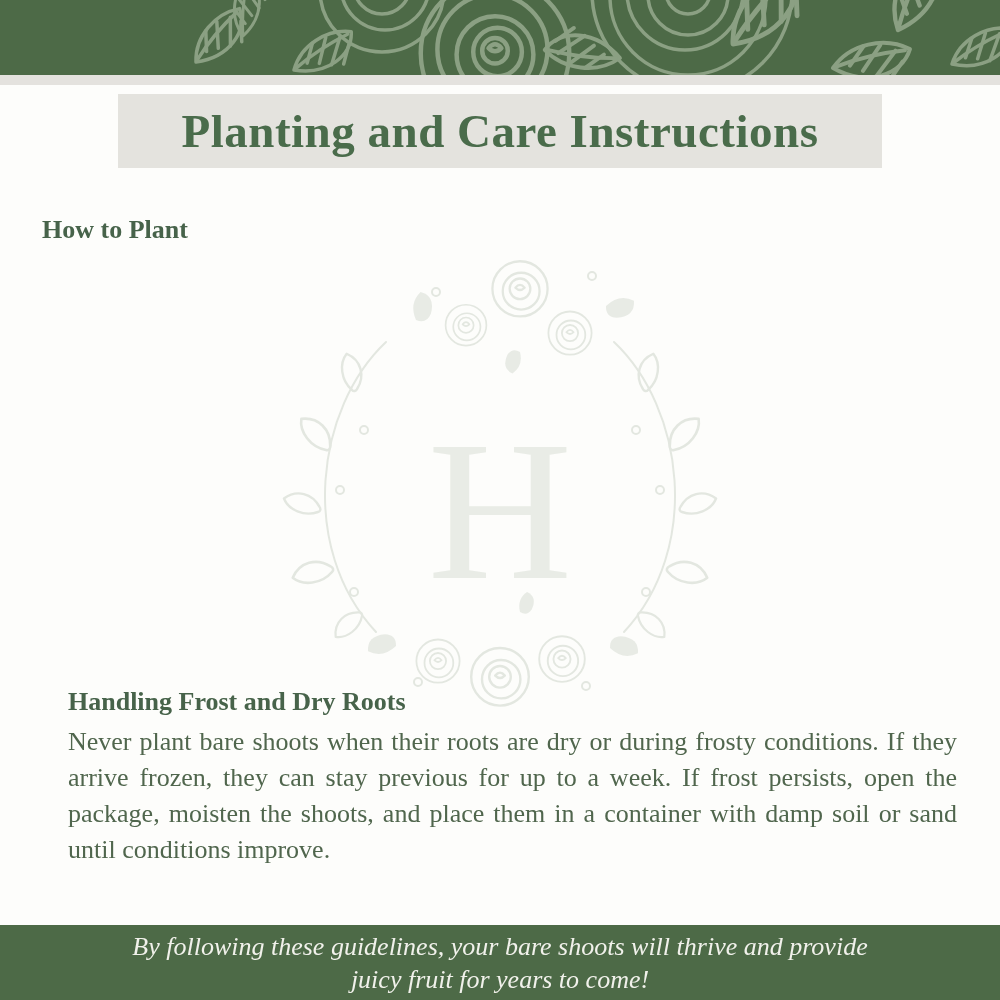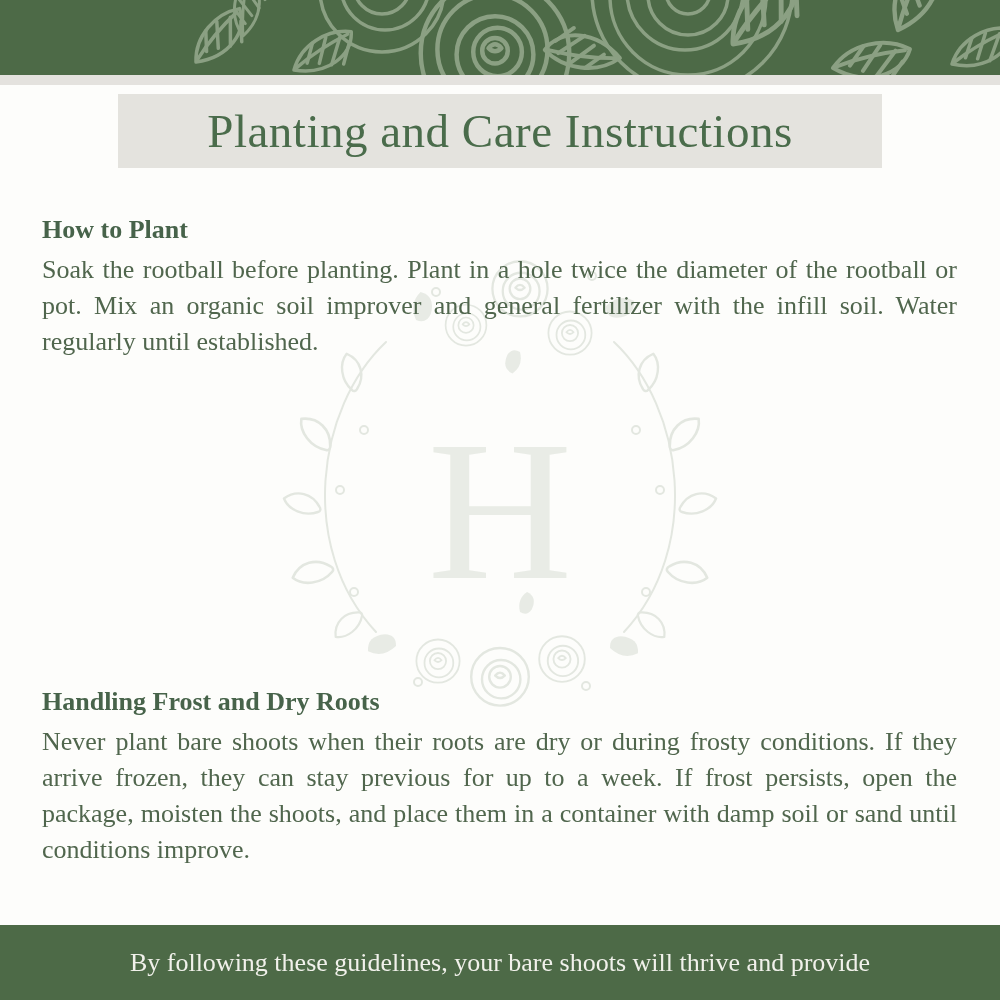--- a/index.html
+++ b/index.html
@@ -11,37 +11,37 @@
   
   .top-band{position:absolute;top:0;left:0;width:1000px;height:75px;background:#4d6a47;overflow:hidden;}
   .top-band svg{display:block;}
   .gray-strip{position:absolute;top:75px;left:0;width:1000px;height:10px;background:#e4e2de;}
   
   .title-box{
     position:absolute;top:94px;left:118px;right:118px;height:74px;
     background:#e4e3de;display:flex;align-items:center;justify-content:center;
   }
   .title-box h1{
-    margin:4px;font-size:47px;font-weight:normal;color:#4a6c4b;letter-spacing:.5px;white-space:nowrap;
+    margin:4px;font-size:47px;font-weight:bold;color:#4a6c4b;letter-spacing:.5px;white-space:nowrap;
   }
   
   .watermark{position:absolute;left:268px;top:248px;z-index:0;}
   
   .content{position:absolute;inset:0;z-index:1;}
   .section{position:absolute;left:42px;right:43px;color:#50664d;}
   .section h2{margin:0 0 6px 0;font-size:26px;line-height:32px;font-weight:bold;color:#47634a;}
   .section p{margin:0;font-size:26px;line-height:36px;text-align:justify;text-align-last:left;}
   .s1{top:214px;}
   .s2{top:436px;}
-  .s3{top:686px;}
+  .s3{top:686px;margin-left:26px;}
   
   .footer{
     position:absolute;left:0;top:925px;width:1000px;height:75px;background:#4d6a47;
     display:flex;flex-direction:column;align-items:center;justify-content:center;
-    color:#f1f1eb;font-size:26px;line-height:33px;text-align:center;
+    color:#f1f1eb;font-size:26px;line-height:33px;text-align:center;font-style:italic;
   }
 </style>
 </head>
 <body>
 
 <div class="page">
 
   <div class="top-band">
     <svg width="1000" height="75" viewBox="0 0 1000 75" aria-hidden="true">
       <defs>
@@ -141,27 +141,27 @@
       <use href="#wm-fleaf" transform="translate(342,400) scale(-1,1) rotate(-140)"></use>
       <use href="#wm-fleaf" transform="translate(252,364) rotate(-20) scale(0.75)"></use>
       <circle cx="150" cy="434" r="4"></circle>
         <circle cx="318" cy="438" r="4"></circle>
     </g>
   </svg>
 
   <main class="content">
     <section class="section s1">
       <h2>How to Plant</h2>
-      <p>Soak the rootball before planting. Plant in a hole twice the diameter of the rootball or pot. Mix an organic soil improver and general fertilizer with the infill soil. Water regularly until established.</p>
     </section>
     <section class="section s2">
     </section>
     <section class="section s3">
       <h2>Handling Frost and Dry Roots</h2>
       <p>Never plant bare shoots when their roots are dry or during frosty conditions. If they arrive frozen, they can stay previous for up to a week. If frost persists, open the package, moisten the shoots, and place them in a container with damp soil or sand until conditions improve.</p>
     </section>
   </main>
 
   <footer class="footer">
     <div>By following these guidelines, your bare shoots will thrive and provide</div>
+    <div>juicy fruit for years to come!</div>
   </footer>
 
 </div>
 
 </body></html>

